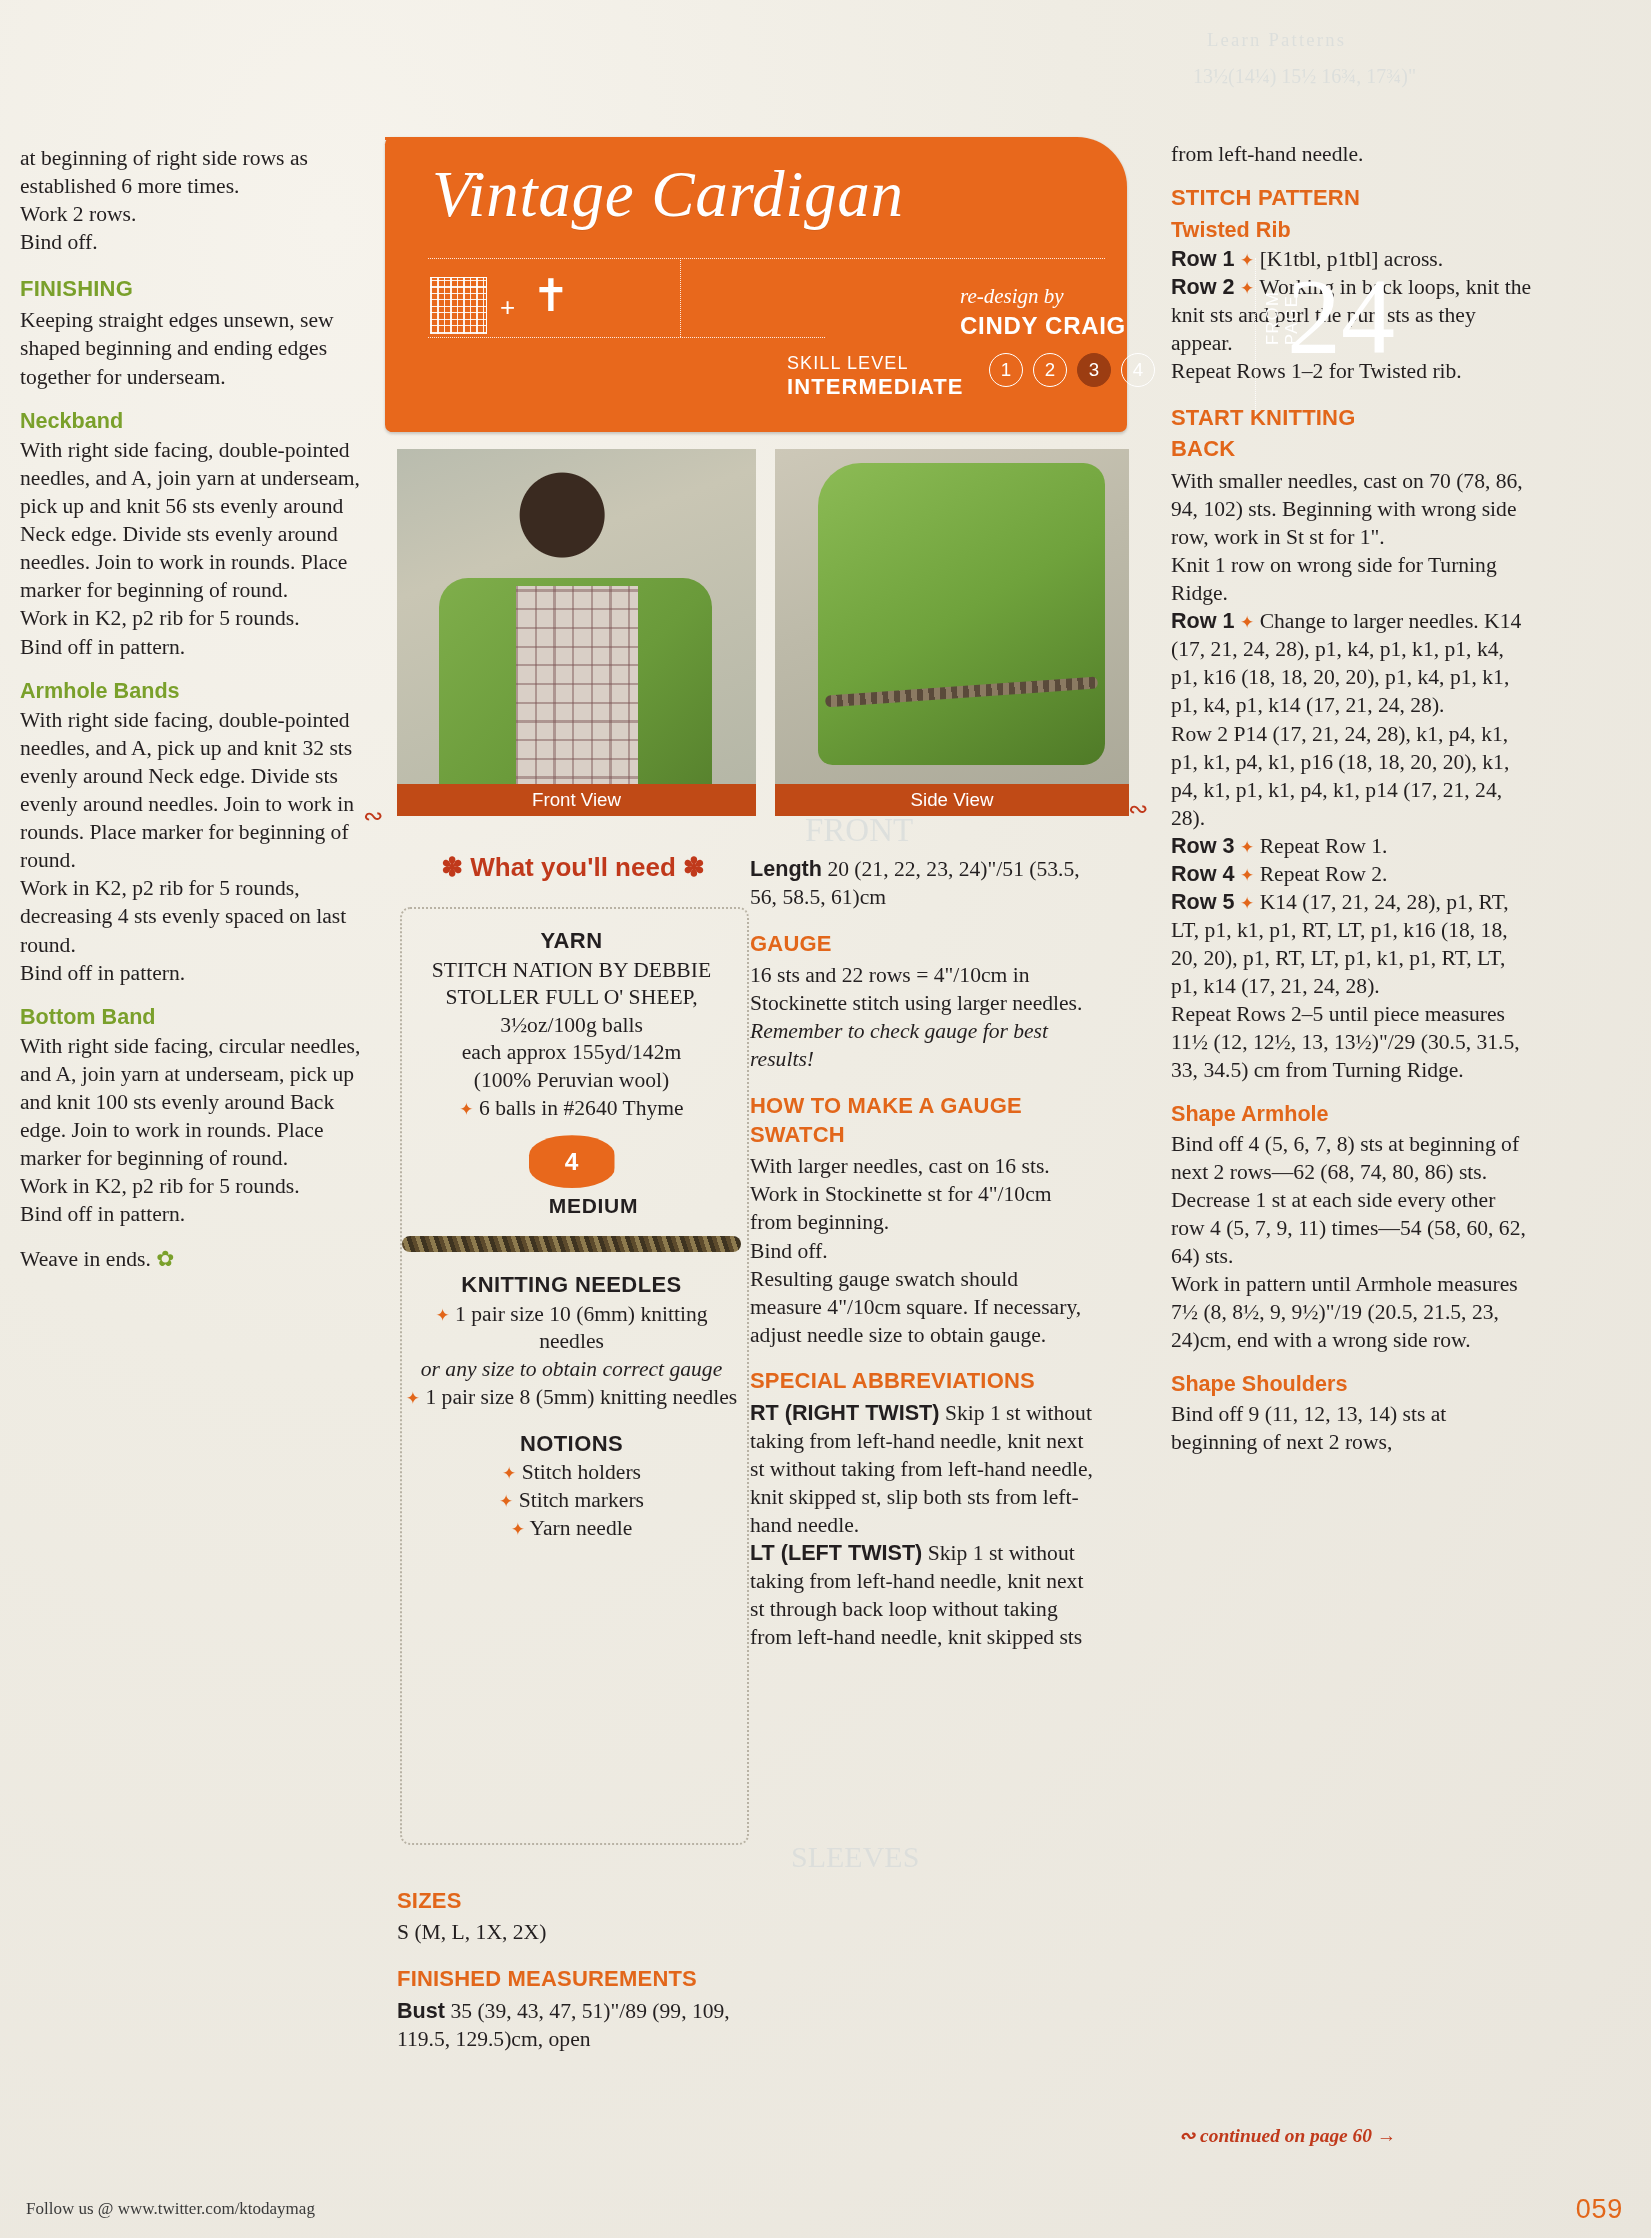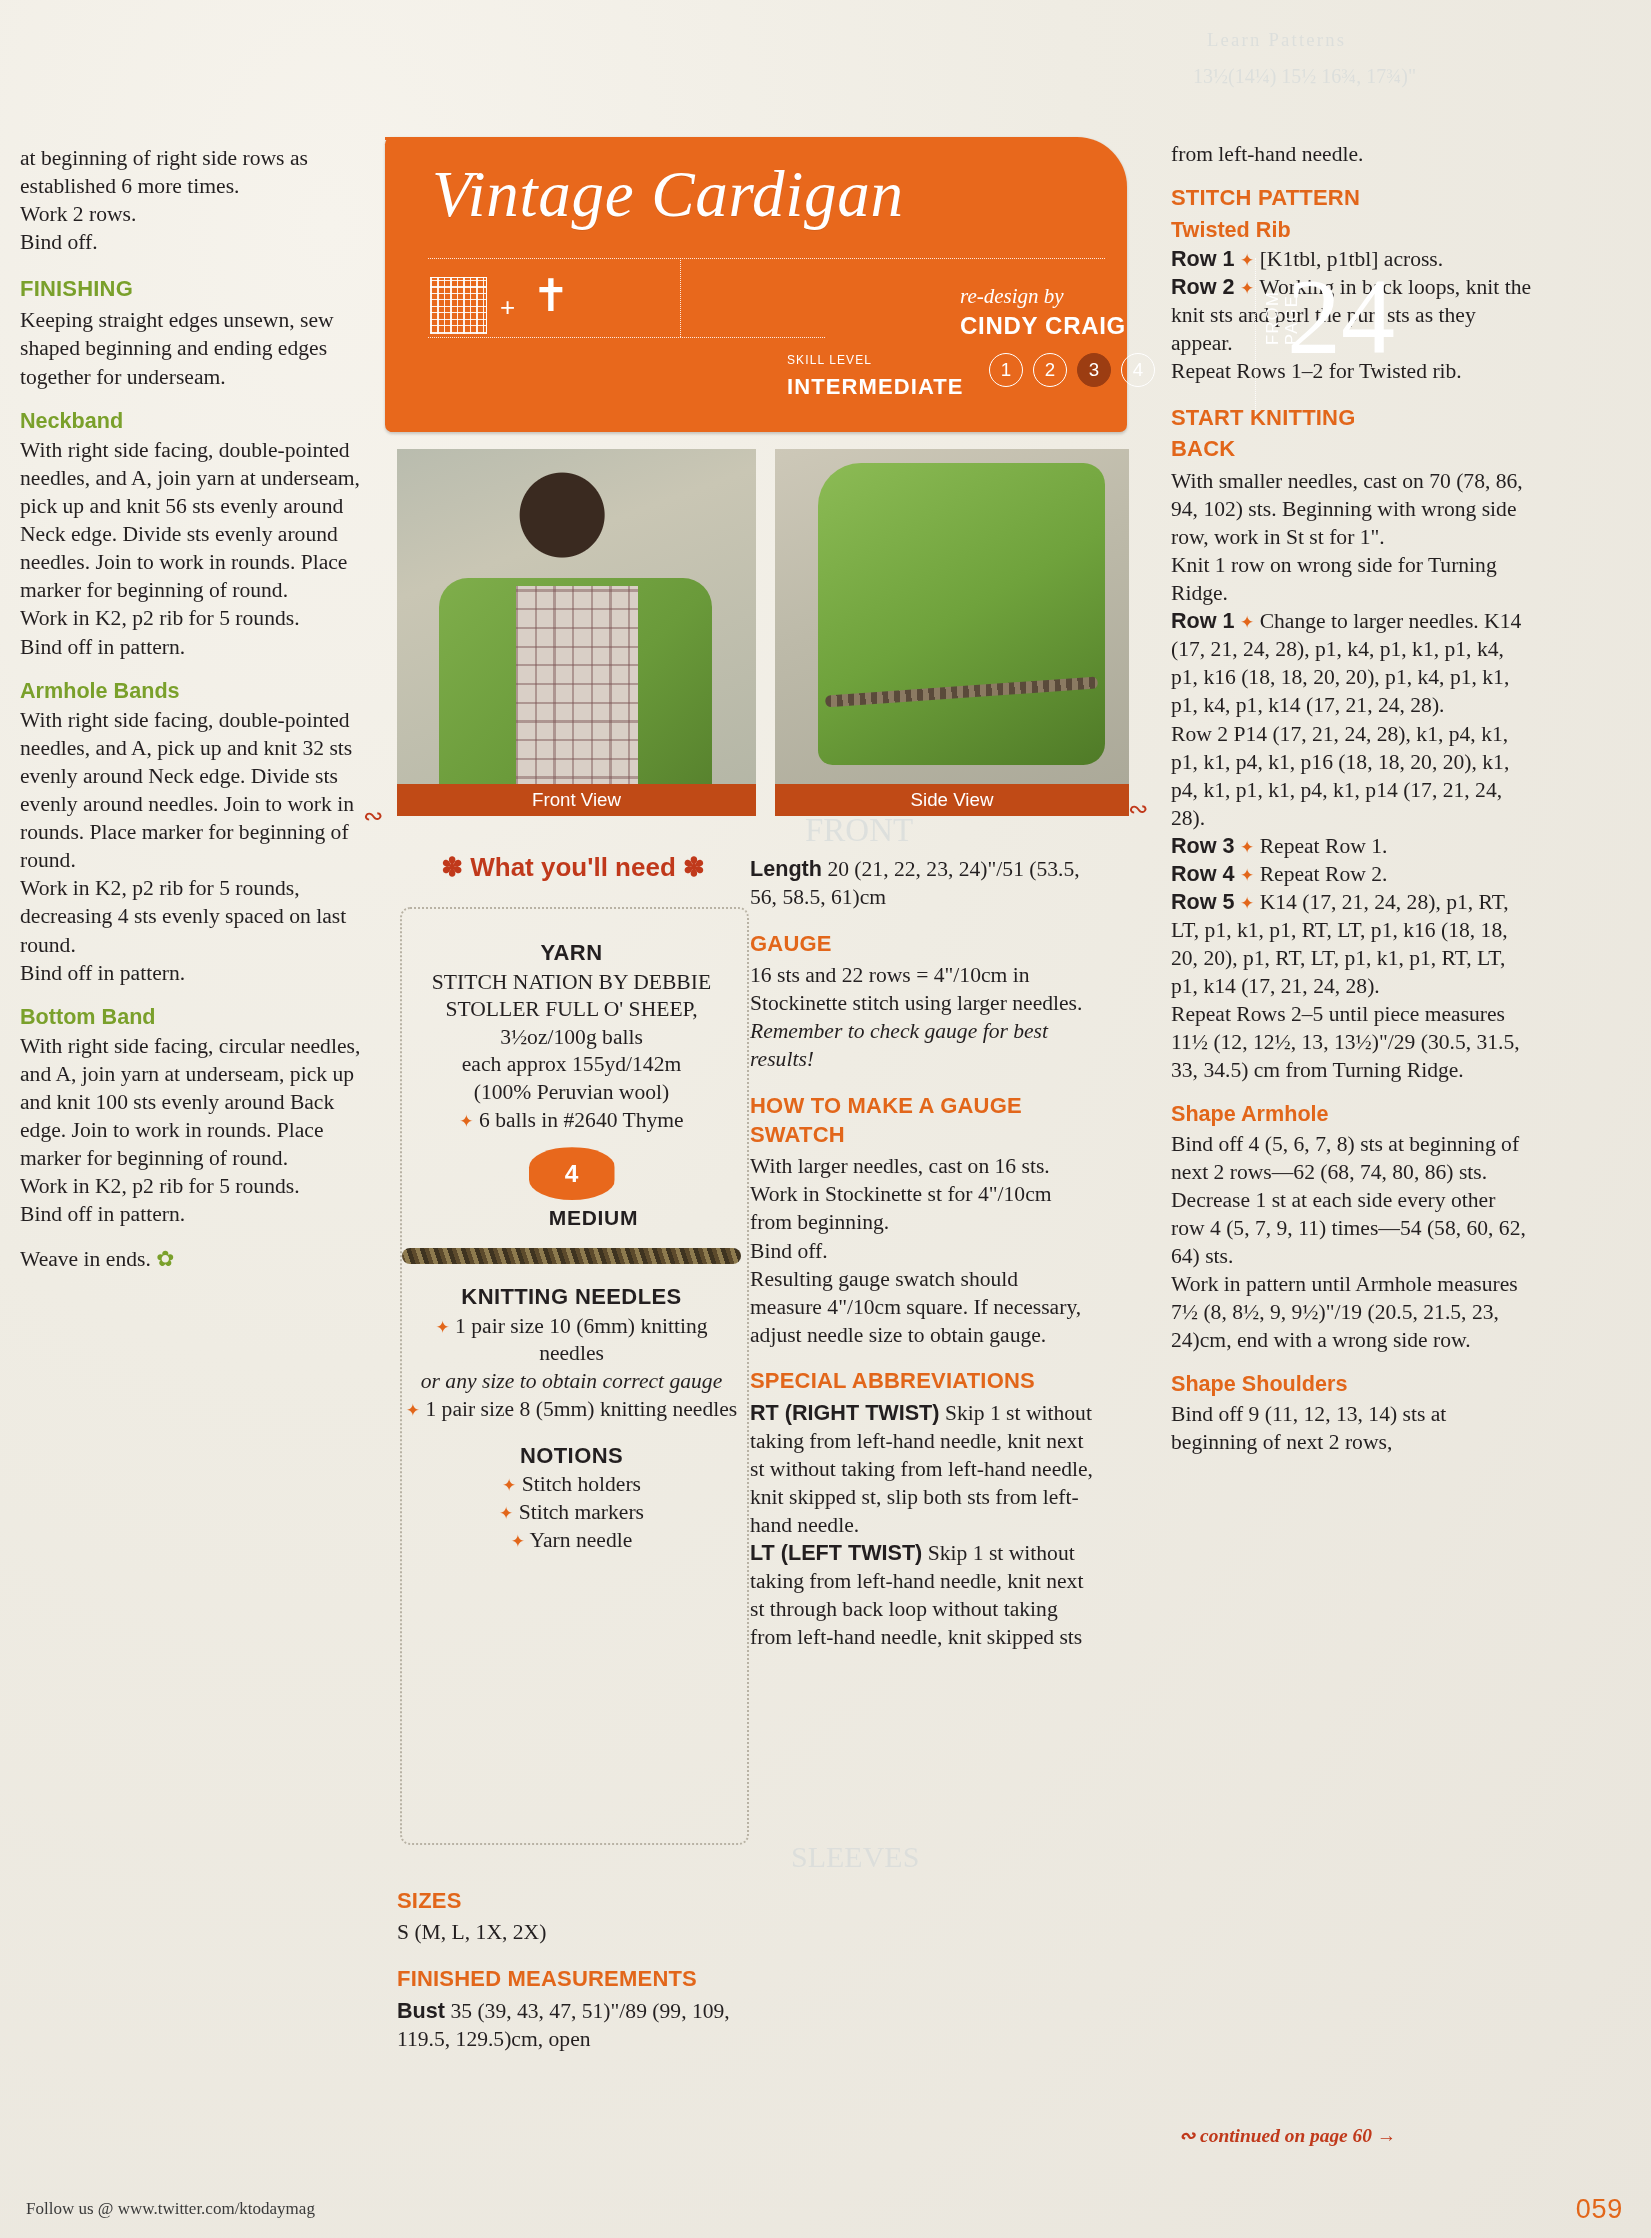--- a/index.html
+++ b/index.html
@@ -137,21 +137,21 @@
     font-family: "Liberation Sans", sans-serif;
     font-weight: bold;
     font-size: 24px;
     letter-spacing: 0.7px;
   }
   .banner .skilllbl {
     position: absolute;
     left: 402px; top: 216px;
     color: #fff;
     font-family: "Liberation Sans", sans-serif;
-    font-size: 12px;
+    font-size: 18px;
     letter-spacing: 1.1px;
   }
   .banner .skillval {
     position: absolute;
     left: 402px; top: 237px;
     color: #fff;
     font-family: "Liberation Sans", sans-serif;
     font-weight: bold;
     font-size: 22px;
     letter-spacing: 1.1px;
@@ -306,21 +306,21 @@
     line-height: 1.28;
     z-index: 4;
   }
   .wyn h5 {
     font-family: "Liberation Sans", sans-serif;
     font-weight: bold;
     font-size: 22px;
     margin: 18.7px 0 1.4px;
     letter-spacing: 0.4px;
   }
-  .wyn h5.first { margin-top: 12px; }
+  .wyn h5.first { margin-top: 0; }
   .wyn .it { font-style: italic; }
   .yarnweight {
     margin: 13px auto 0;
     width: 86px; height: 53px;
     position: relative;
   }
   .yarnweight .skein {
     position: absolute; inset: 0;
     background: #e8681c;
     border-radius: 50% / 38%;

